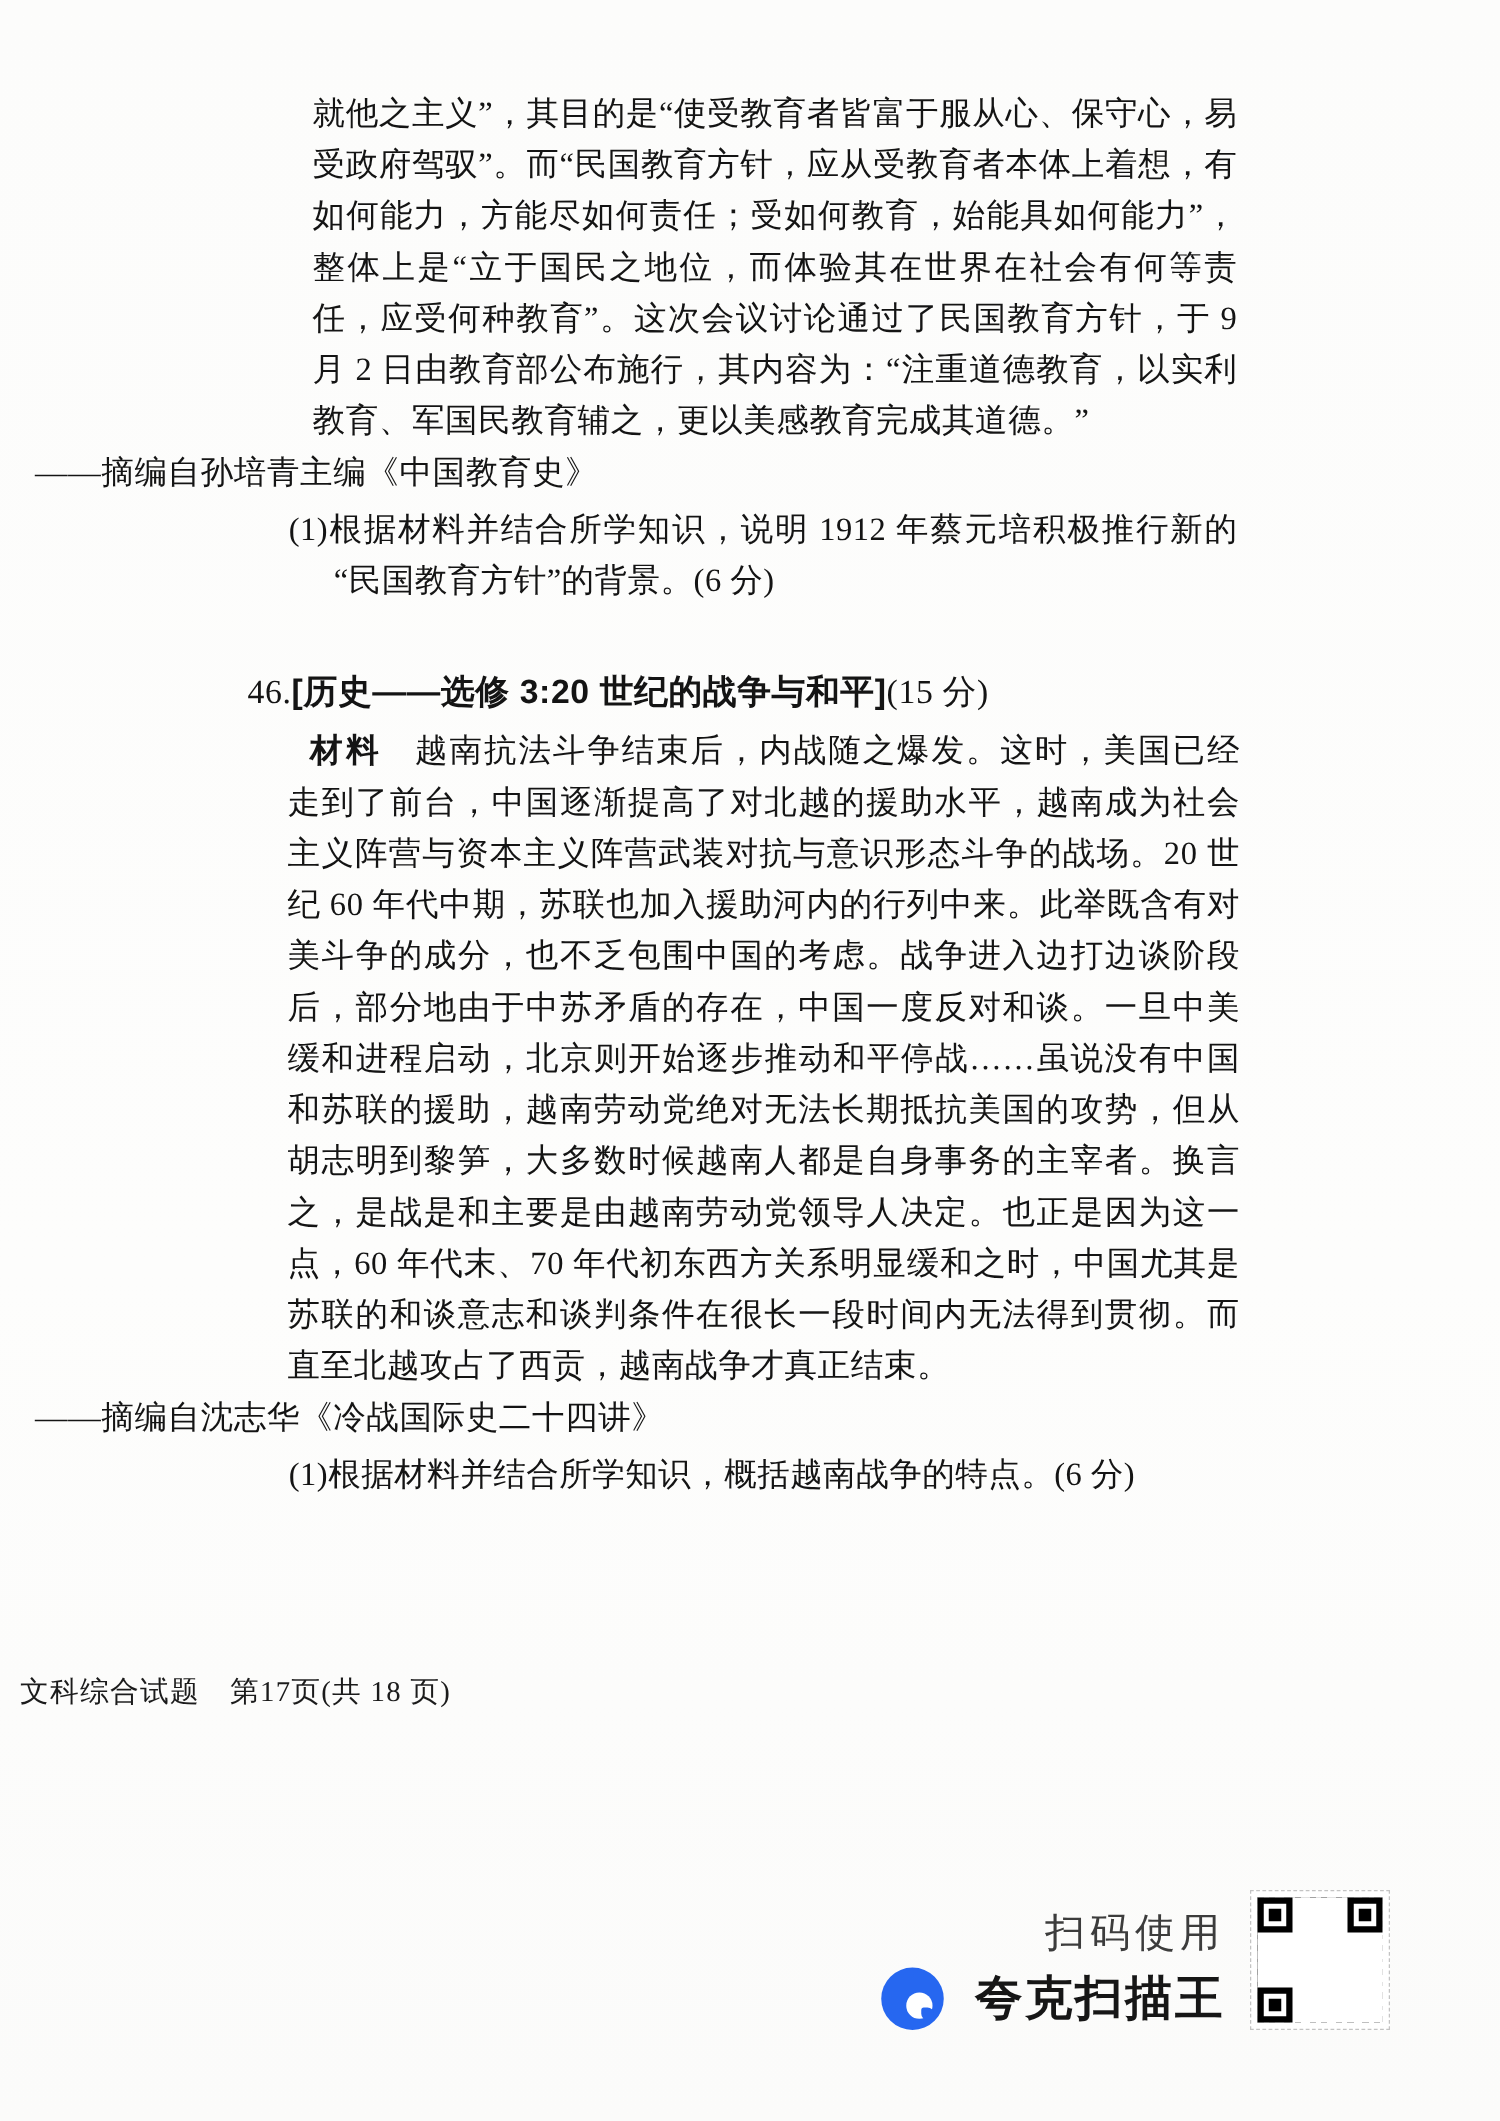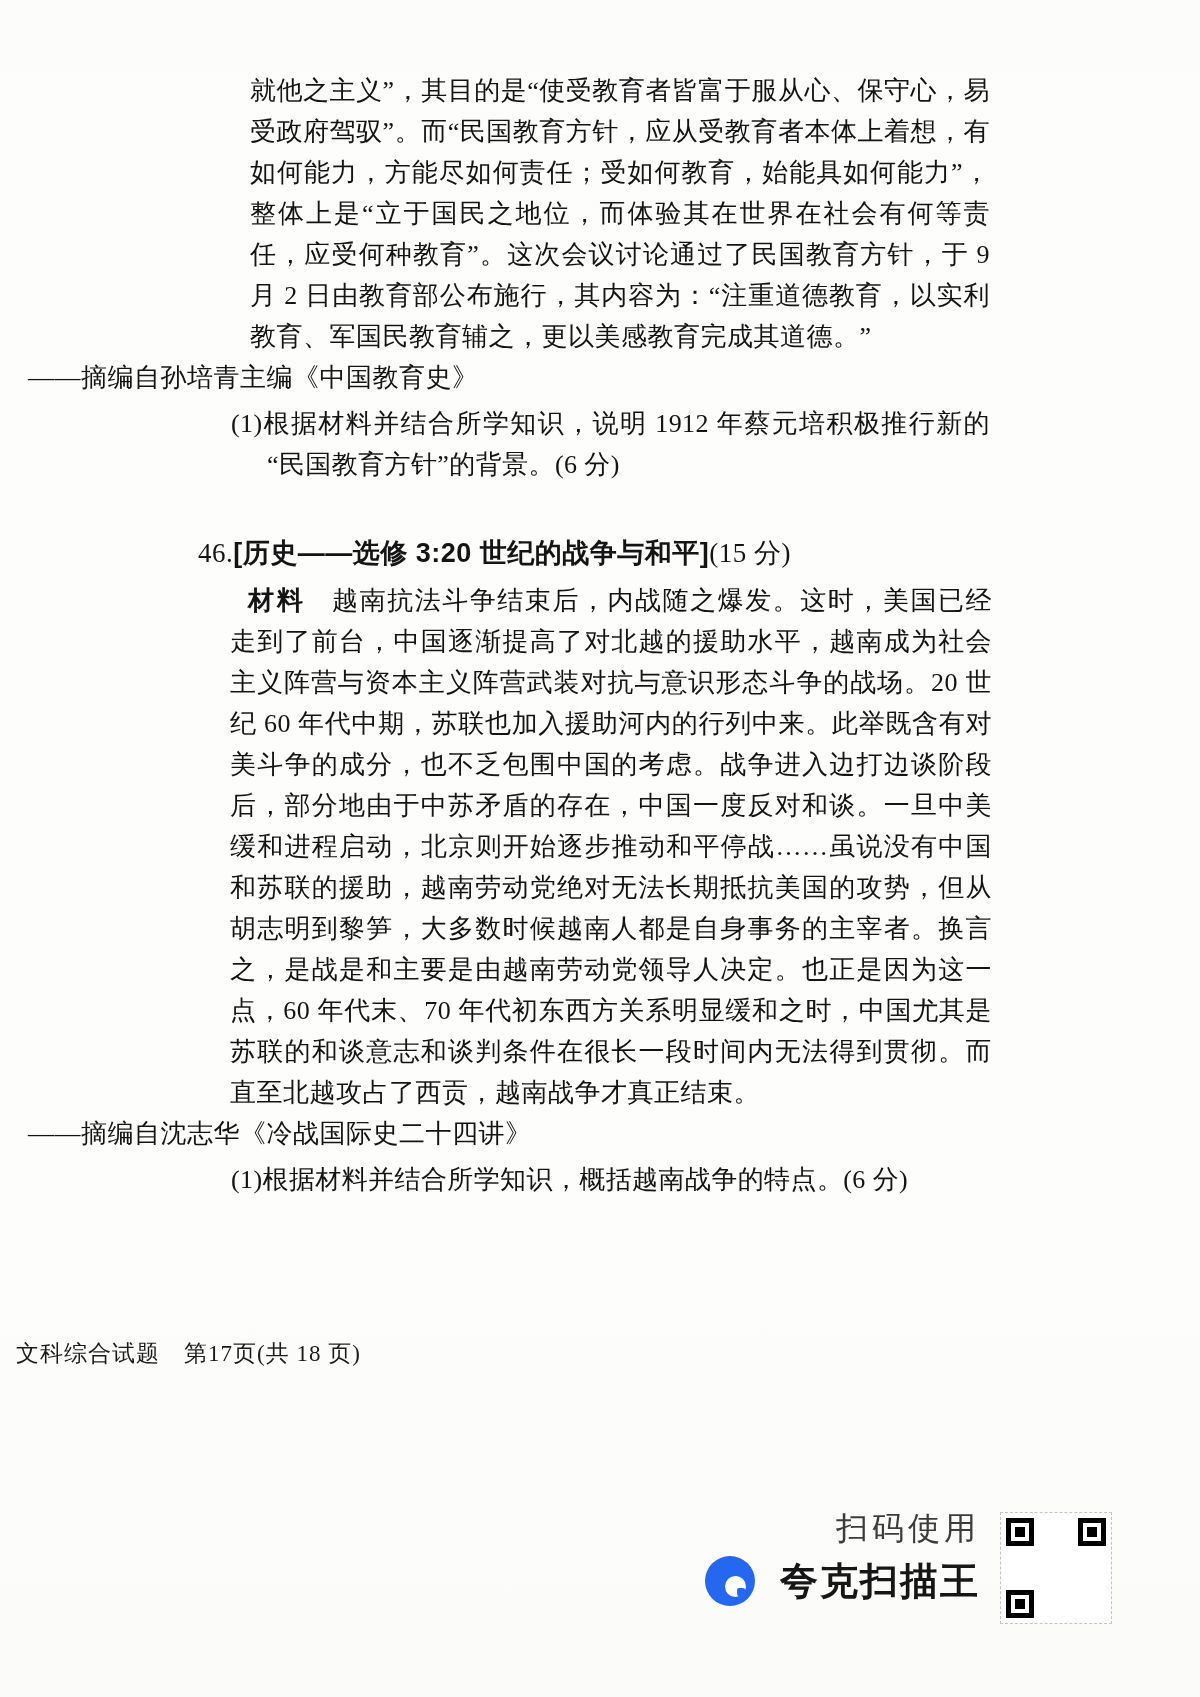--- a/index.html
+++ b/index.html
@@ -57,21 +57,21 @@
   .footer-line {
     position:absolute; top:1338px; left:16px; width:1100px;
     text-align:left;
     font-size:23px; letter-spacing:1px;
     color:#1b1b1b;
   }
 
   
   .banner {
     position:absolute; top:1512px; right:88px;
-    display:flex; align-items:flex-start; gap:20px;
+    display:flex; align-items:flex-end; gap:20px;
   }
   .banner-left { display:flex; flex-direction:column; align-items:flex-end; gap:12px; }
   .scan-hint {
     font-family:"Liberation Sans", sans-serif;
     font-size:32px; color:#3c3c3c; letter-spacing:4px; line-height:1;
   }
   .brand-row { display:flex; align-items:center; gap:25px; }
   .quark-logo {
     width:50px; height:50px; border-radius:50%;
     background:#2667f0; position:relative; flex:0 0 auto;

